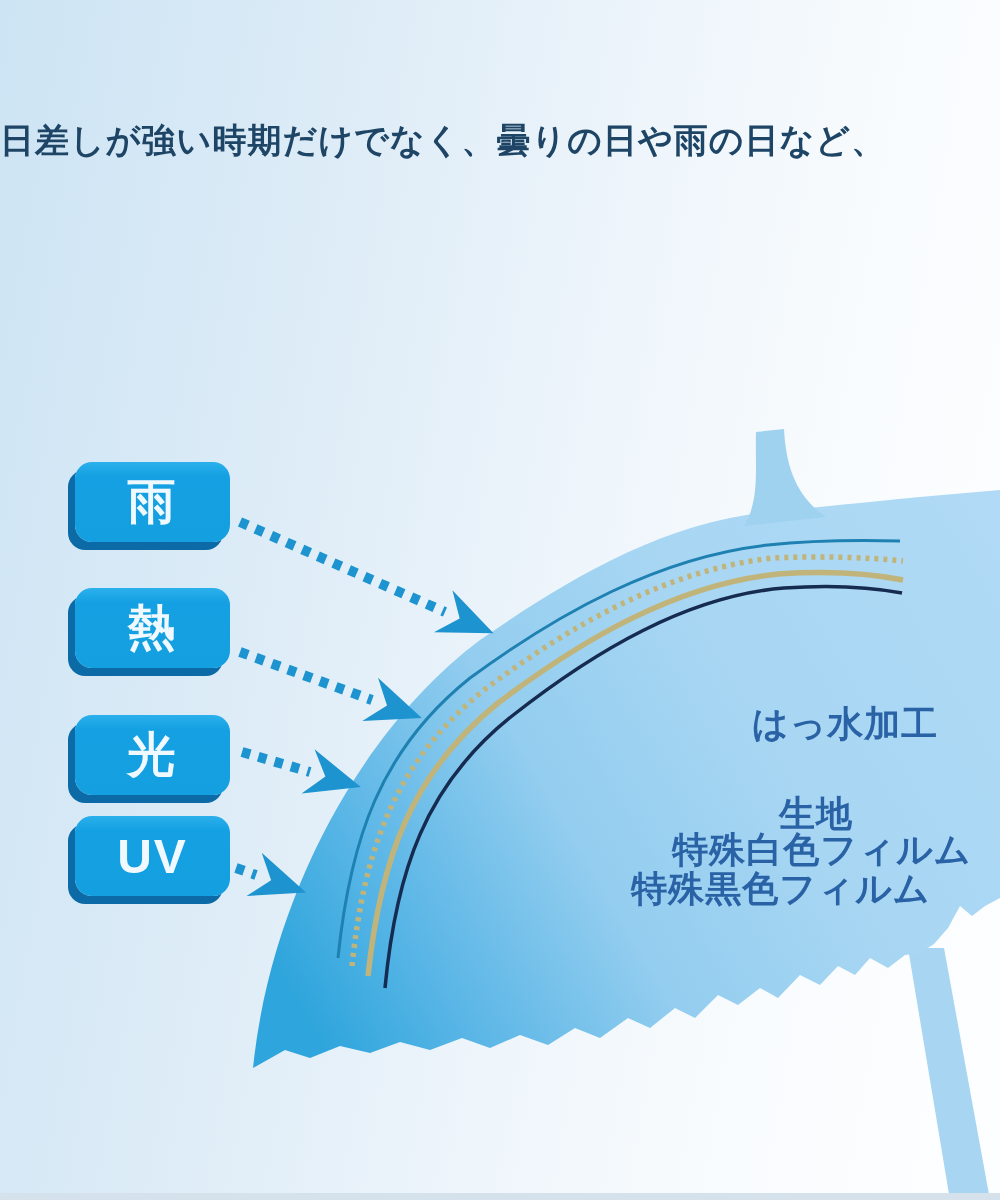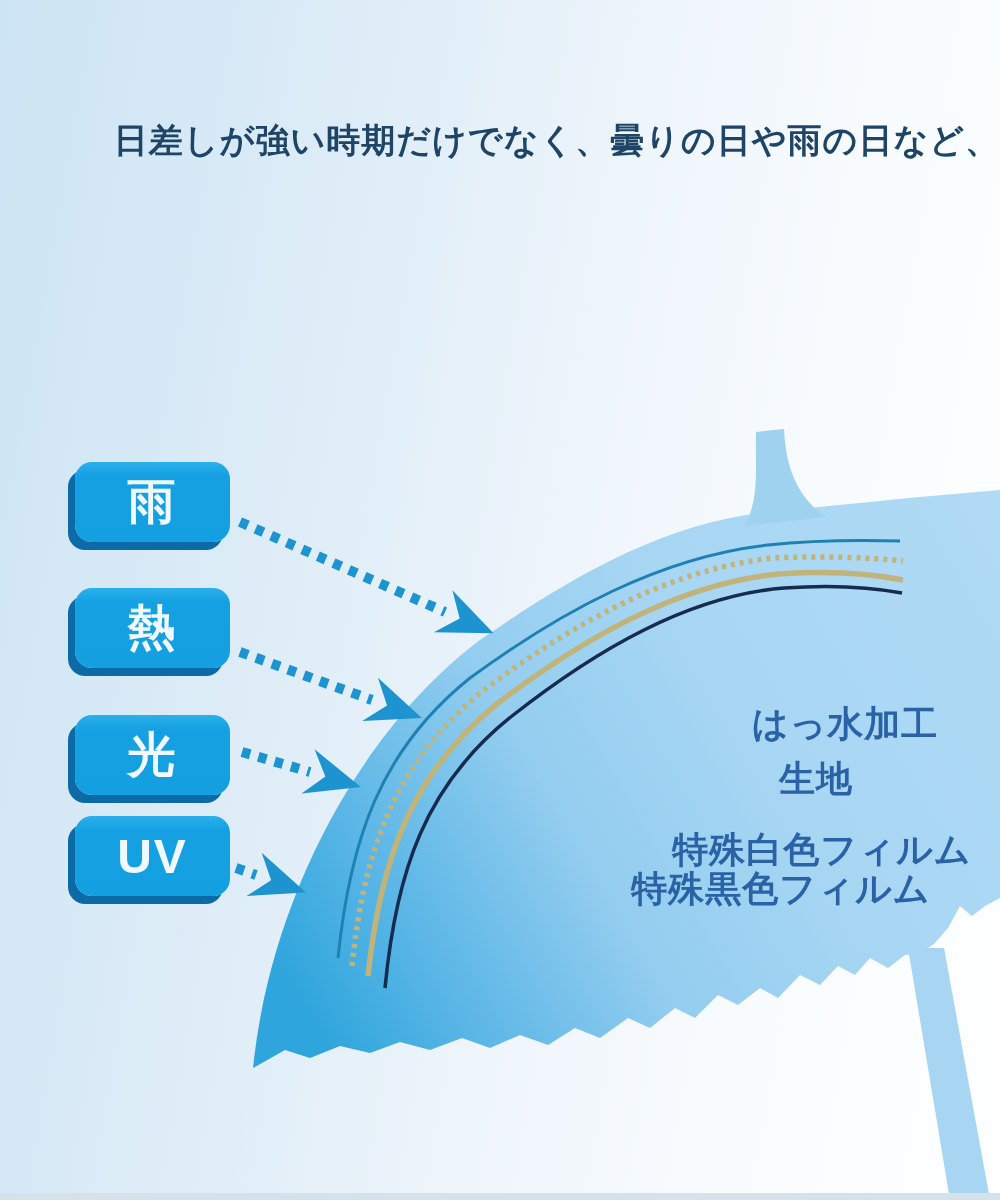--- a/index.html
+++ b/index.html
@@ -6,21 +6,21 @@
   .page{
     position:relative;
     width:1000px;height:1200px;
     overflow:hidden;
     background:linear-gradient(100deg,#cde4f4 0%,#ddecf7 30%,#eef5fb 55%,#f9fcfe 78%,#fdfeff 100%);
     font-family:"Liberation Sans",sans-serif;
   }
   
   .intro{
     position:absolute;top:110px;left:0;right:0;
-    text-align:right;
+    text-align:left;
     color:#1e4566;
     font-size:34px;line-height:60px;
     font-weight:600;letter-spacing:1px;
     white-space:nowrap;
   }
   .reg{font-size:19px;vertical-align:super;font-weight:600;}
   
   .chip{
     position:absolute;left:75px;width:155px;height:80px;
     background:linear-gradient(180deg,#2bb0ec 0%,#14a0e2 18%,#149fe0 100%);
@@ -37,21 +37,21 @@
   .canvas{position:absolute;top:0;left:0;}
   
   .layer-label{
     position:absolute;
     transform:translateX(-50%);
     color:#2a62a6;
     font-size:36px;font-weight:600;letter-spacing:1px;
     white-space:nowrap;
   }
   .layer-label.l1{left:845px;top:700px;text-align:right;}
-  .layer-label.l2{left:816px;top:755px;text-align:right;}
+  .layer-label.l2{left:816px;top:790px;text-align:right;}
   .layer-label.l3{left:806px;top:826px;margin-left:16px;}
   .layer-label.l4{left:781px;top:865px;}
   
   .footnote{
     position:absolute;left:55px;top:1060px;
     color:#1e4566;font-size:30px;line-height:47px;
     font-weight:600;letter-spacing:0.5px;white-space:nowrap;
   }
   .footnote .note-line:nth-child(2){padding-left:34px;}
   .bottom-strip{

